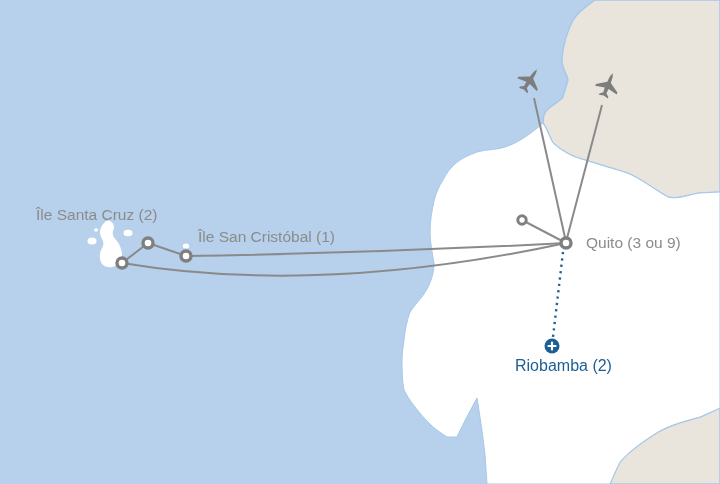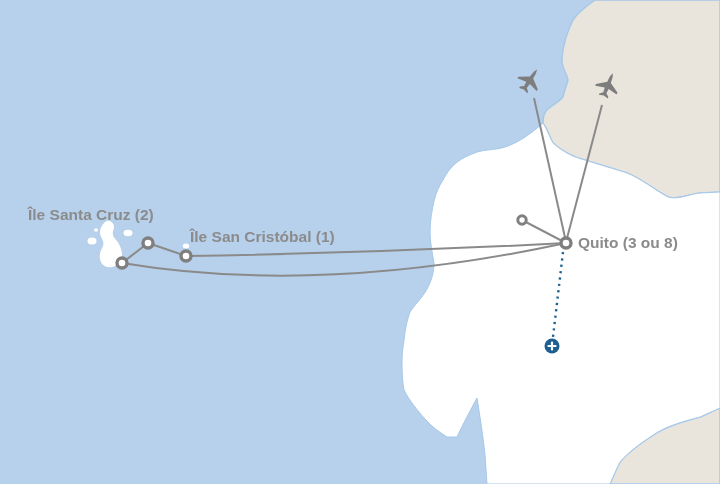--- a/index.html
+++ b/index.html
@@ -6,25 +6,26 @@
   #stage{
     position:relative;
     width:720px;height:484px;
     background:#B7D1EC;
     overflow:hidden;
     font-family:"Liberation Sans", sans-serif;
   }
   #map-svg{position:absolute;left:0;top:0;}
   .label{
     position:absolute;
-    font-weight:bold;
+    font-weight:normal;
     font-size:15.5px;
     color:#8B8B8B;
     white-space:nowrap;
     line-height:1.1;
+    margin-left:8px;
   }
   .label.highlight{
     color:#1D5F93;
     font-size:16px;
   }
 </style>
 </head>
 <body>
 
 <div id="stage">
@@ -137,16 +138,17 @@
            L-10.5,5 L-10.5,3.2 L-1.7,-2.6 L-1.5,-5.2 C-1.5,-7.5 -0.9,-9.8 0,-11.5 Z"></path>
     </g>
   </svg>
 
   <div class="label" style="left:28px;top:206px;">Île Santa Cruz (2)</div>
 
   <div class="label" style="left:190px;top:228px;">Île San Cristóbal (1)</div>
 
 
 
-  <div class="label" style="left:578px;top:234px;">Quito (3 ou 8)</div>
+  <div class="label" style="left:578px;top:234px;">Quito (3 ou 9)</div>
 
+  <div class="label highlight" style="left:507px;top:357px;">Riobamba (2)</div>
 
 </div>
 
 </body></html>

